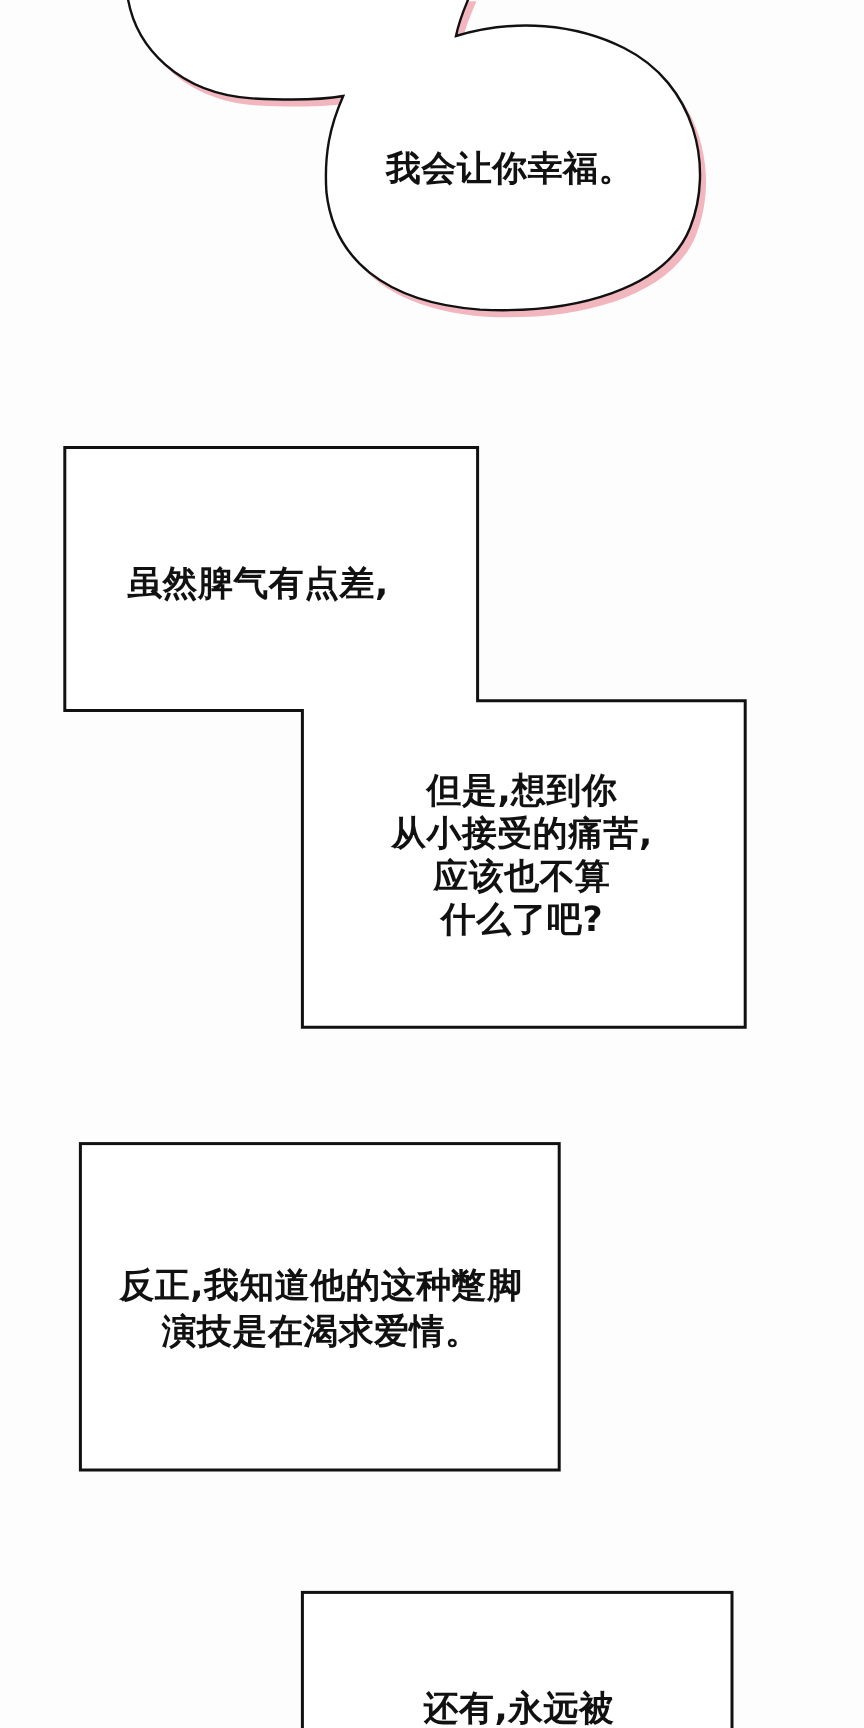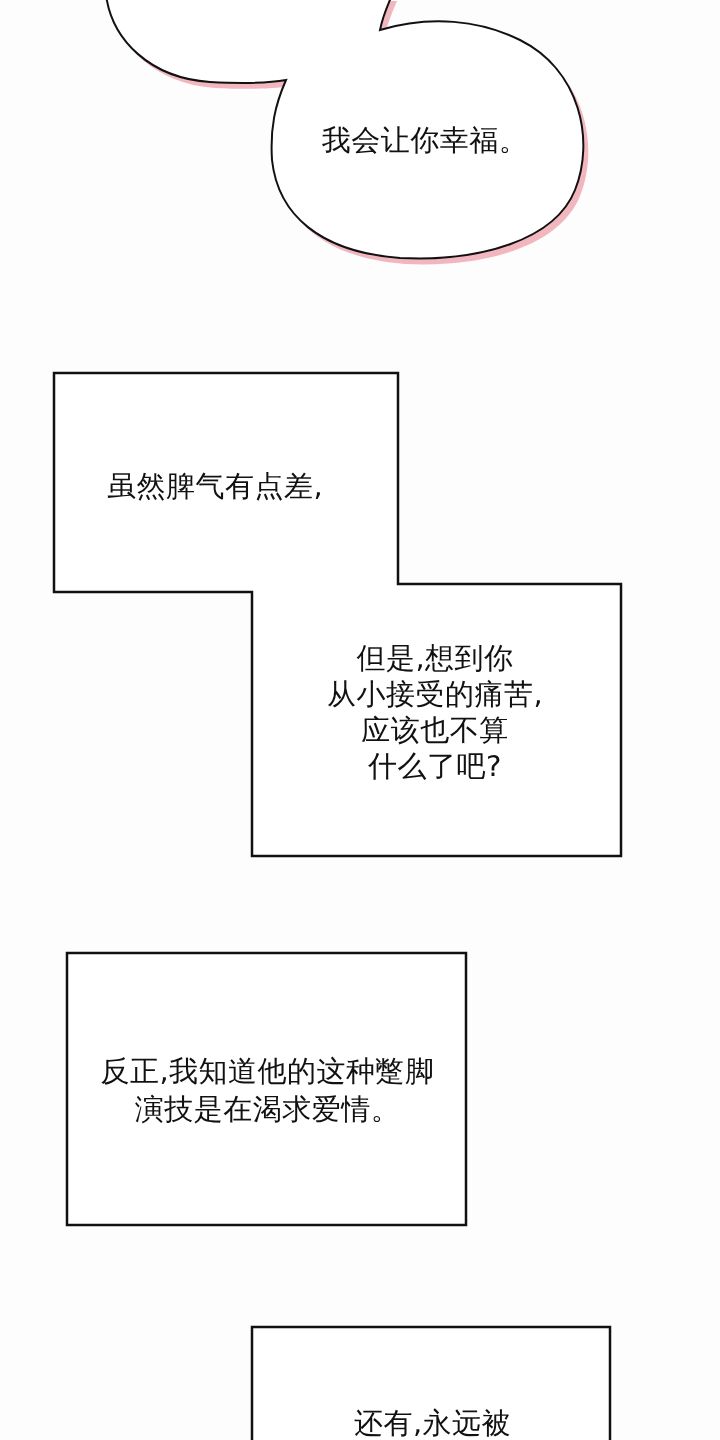--- a/index.html
+++ b/index.html
@@ -21,21 +21,21 @@
       background: #fdfdfd;
     }
     .layer-svg {
       position: absolute;
       left: 0; top: 0;
       width: 720px; height: 1440px;
     }
     .text {
       position: absolute;
       color: #111111;
-      font-weight: normal;
+      font-weight: bold;
       font-size: 29px;
       line-height: 36px;
       text-align: center;
       white-space: pre-line;
       letter-spacing: 0.5px;
     }
     .bubble-text {
       left: 290px; top: 122px; width: 270px;
     }
     .cap1-text {

